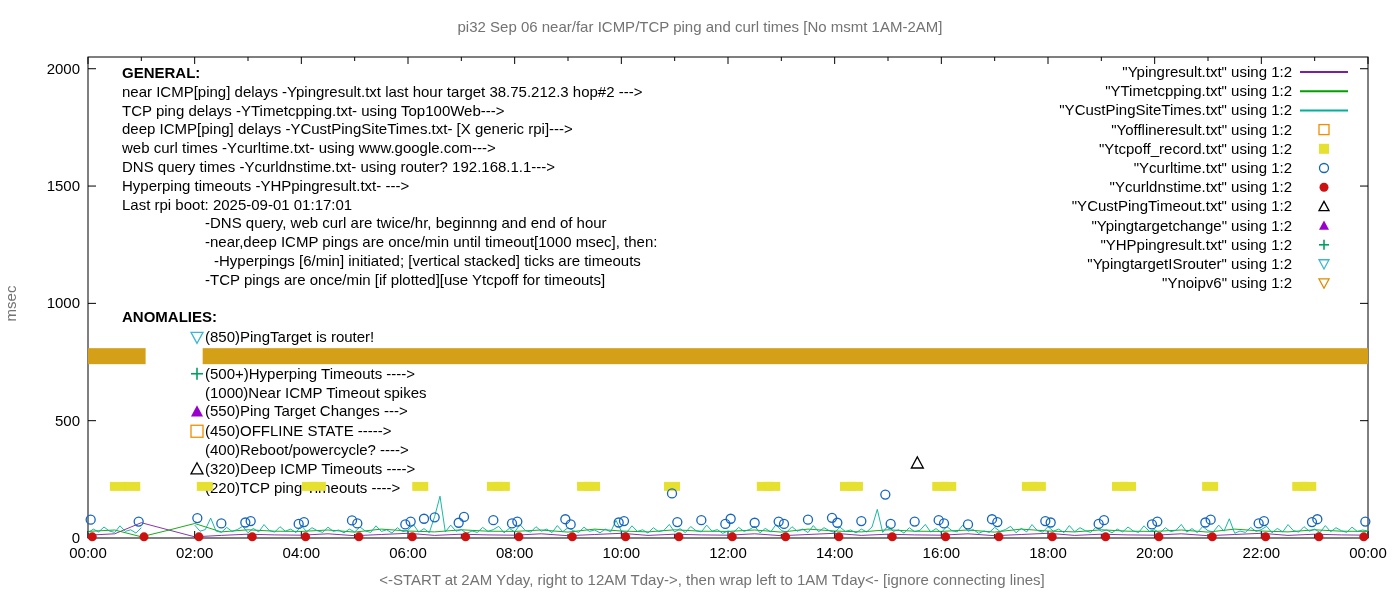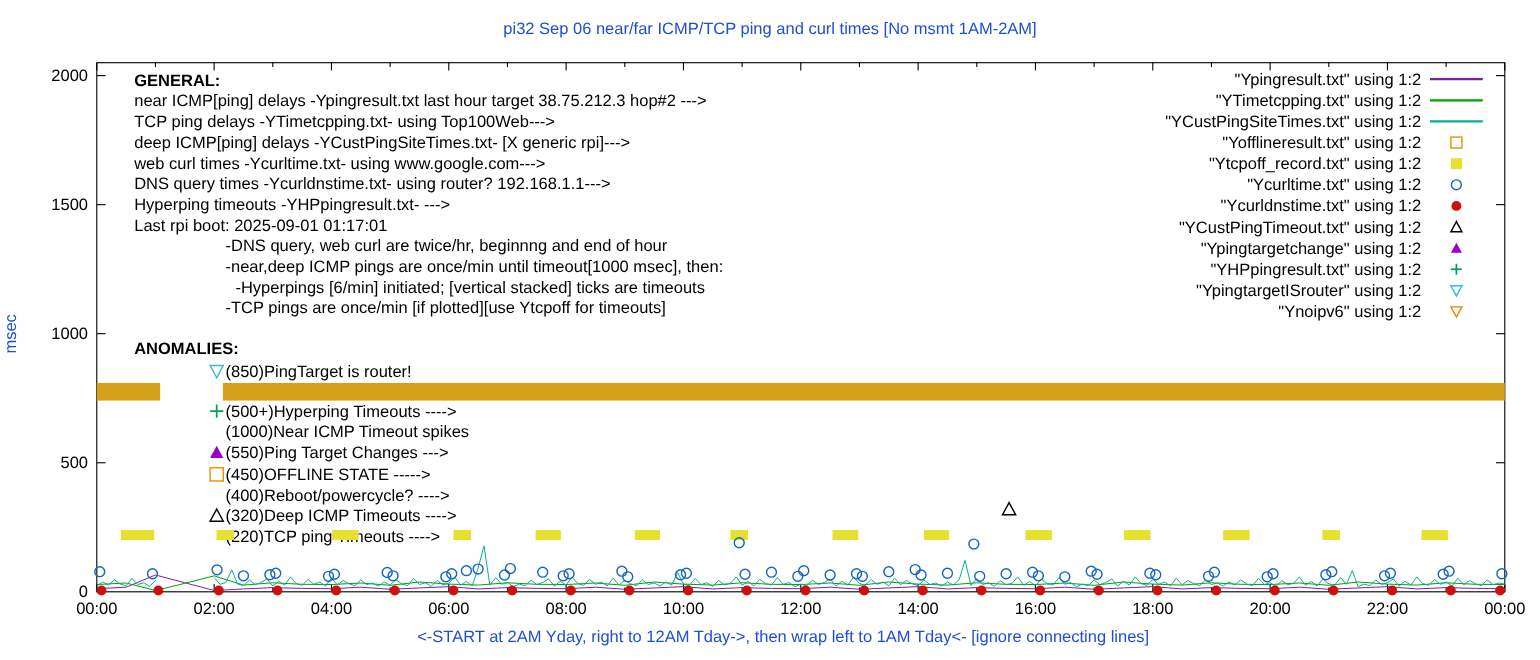--- a/index.html
+++ b/index.html
@@ -1,17 +1,17 @@
 <!DOCTYPE html>
 <html><head>
 <meta charset="utf-8">
 <style>
   html,body{margin:0;padding:0;background:#fff;}
   .page{position:relative;width:1400px;height:600px;background:#ffffff;overflow:hidden;
-        font-family:"Liberation Sans",sans-serif;color:#1d4ed8;}
+        font-family:"Liberation Sans",sans-serif;color:#737373;}
   .chart-title{position:absolute;top:18px;left:0;width:100%;text-align:center;font-size:15px;}
   .y-axis-label{position:absolute;left:-20px;top:295px;width:60px;text-align:center;
         font-size:15px;transform:rotate(-90deg);}
   .x-axis-note{position:absolute;top:571px;left:12px;width:100%;text-align:center;font-size:15px;}
   svg{position:absolute;left:0;top:0;}
 </style>
 </head>
 <body>
 
 <div class="page">

